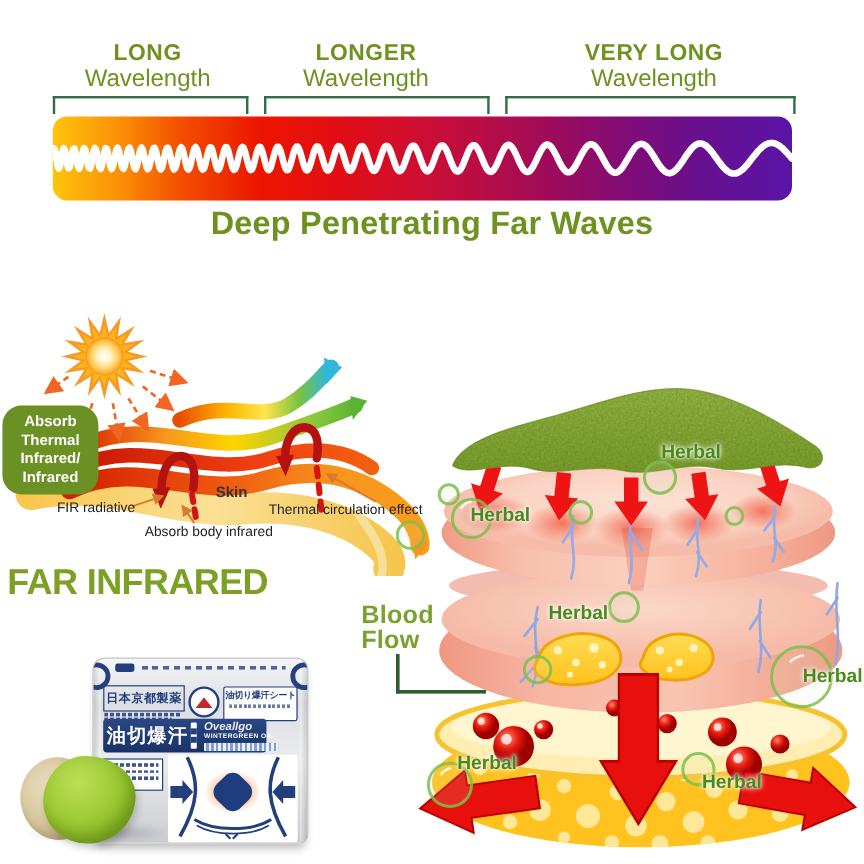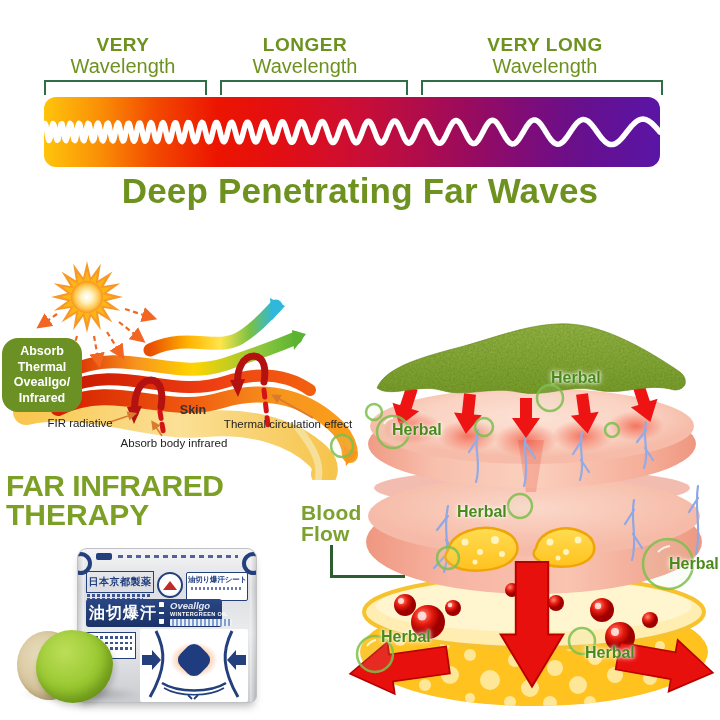--- a/index.html
+++ b/index.html
@@ -8,21 +8,21 @@
   .abs{position:absolute;}
   
   .wave-label{position:absolute;text-align:center;color:#6E9220;width:220px;transform:translateX(-50%);}
   .wave-label .em{font-size:19px;font-weight:800;letter-spacing:.5px;line-height:21px;}
   .wave-label .wd{font-size:20px;font-weight:400;line-height:22px;}
   .bracket{position:absolute;top:80px;height:13px;border:2px solid #2F6E46;border-bottom:none;}
   #bar{position:absolute;left:44px;top:97px;width:616px;height:70px;border-radius:12px;overflow:hidden;
        background:linear-gradient(90deg,#FFC40C 0%,#FA9006 9%,#F34A00 18%,#EC1500 28%,#E30E13 38%,
        #D10E2E 48%,#B80D45 58%,#9C0B5C 68%,#7F0C77 78%,#66108F 88%,#5A15A6 100%);}
   #caption{position:absolute;left:0;top:171px;width:720px;text-align:center;
-           color:#6E9220;font-size:35px;font-weight:800;letter-spacing:.2px;}
+           color:#6E9220;font-size:27px;font-weight:800;letter-spacing:.2px;}
   
   #fir-badge{position:absolute;left:2px;top:338px;width:80px;height:74px;background:#6B9023;
              border-radius:16px;color:#fff;font-weight:700;font-size:12.5px;line-height:15.5px;
              text-align:center;padding-top:6px;box-sizing:border-box;}
   #therapy{position:absolute;left:6px;top:471px;width:300px;text-align:left;color:#7C9F25;font-weight:700;}
   #therapy .l1{font-size:30px;line-height:30px;letter-spacing:-.5px;}
   #therapy .l2{font-size:30px;line-height:28px;letter-spacing:0px;}
   
   .herbal{position:absolute;color:#4A8A1A;font-weight:700;font-size:16px;
           text-shadow:0 0 2px rgba(255,255,255,.95),0 0 4px rgba(255,255,255,.8),0 0 6px rgba(255,255,255,.6);padding-left:33px;}
@@ -79,21 +79,21 @@
            background:radial-gradient(circle at 38% 30%,#BCDE58,#97C72F 55%,#7CAC1D 92%);
            box-shadow:inset -5px -7px 12px rgba(60,90,10,.38),2px 4px 6px rgba(0,0,0,.18);}
   svg text{font-family:"Liberation Sans","DejaVu Sans",sans-serif;}
 </style>
 </head>
 <body>
 
 <div id="canvas">
 
   <div class="wave-label" style="left:123px;top:34px;">
-    <div class="em">VERY</div>
+    <div class="em">LONG</div>
     <div class="wd">Wavelength</div>
   </div>
   <div class="wave-label" style="left:305px;top:34px;">
     <div class="em">LONGER</div>
     <div class="wd">Wavelength</div>
   </div>
   <div class="wave-label" style="left:545px;top:34px;">
     <div class="em">VERY LONG</div>
     <div class="wd">Wavelength</div>
   </div>
@@ -199,27 +199,26 @@
 
     <text x="80" y="177" font-size="11.5" fill="#222222" text-anchor="middle">FIR radiative</text>
     <text x="193" y="164" font-size="12.5" font-weight="bold" fill="#333333" text-anchor="middle">Skin</text>
     <text x="174" y="197" font-size="11.5" fill="#222222" text-anchor="middle">Absorb body infrared</text>
     <text x="288" y="178" font-size="11.5" fill="#222222" text-anchor="middle">Thermal circulation effect</text>
   </svg>
 
   <div id="fir-badge">
     <div>Absorb</div>
     <div>Thermal</div>
-    <div>Oveallgo/</div>
+    <div>Infrared/</div>
     <div>Infrared</div>
   </div>
 
   <div id="therapy">
     <div class="l1">FAR INFRARED</div>
-    <div class="l2">THERAPY</div>
   </div>
 
   <svg class="abs" style="left:330px;top:310px;" width="390" height="410" viewBox="0 0 390 410">
     <defs>
       <linearGradient id="pinkBody1" x1="0" y1="0" x2="1" y2="0">
         <stop offset="0" stop-color="#F09B84"></stop>
           <stop offset=".2" stop-color="#F8BFAD"></stop>
         <stop offset=".5" stop-color="#FBD0BE"></stop>
           <stop offset=".85" stop-color="#F5AD98"></stop>
           <stop offset="1" stop-color="#EE9781"></stop>

